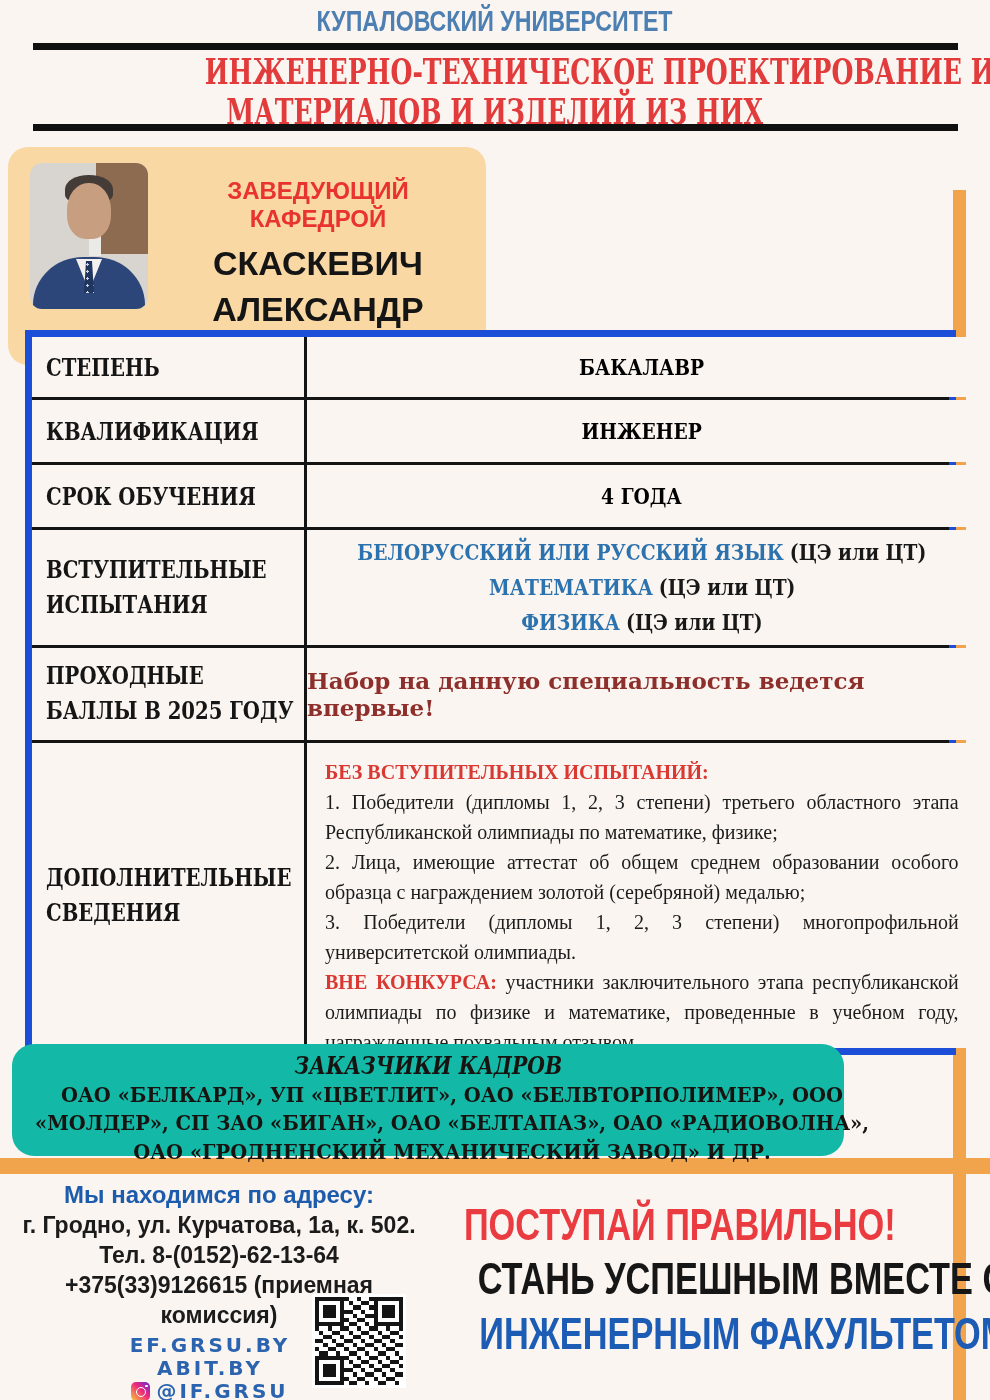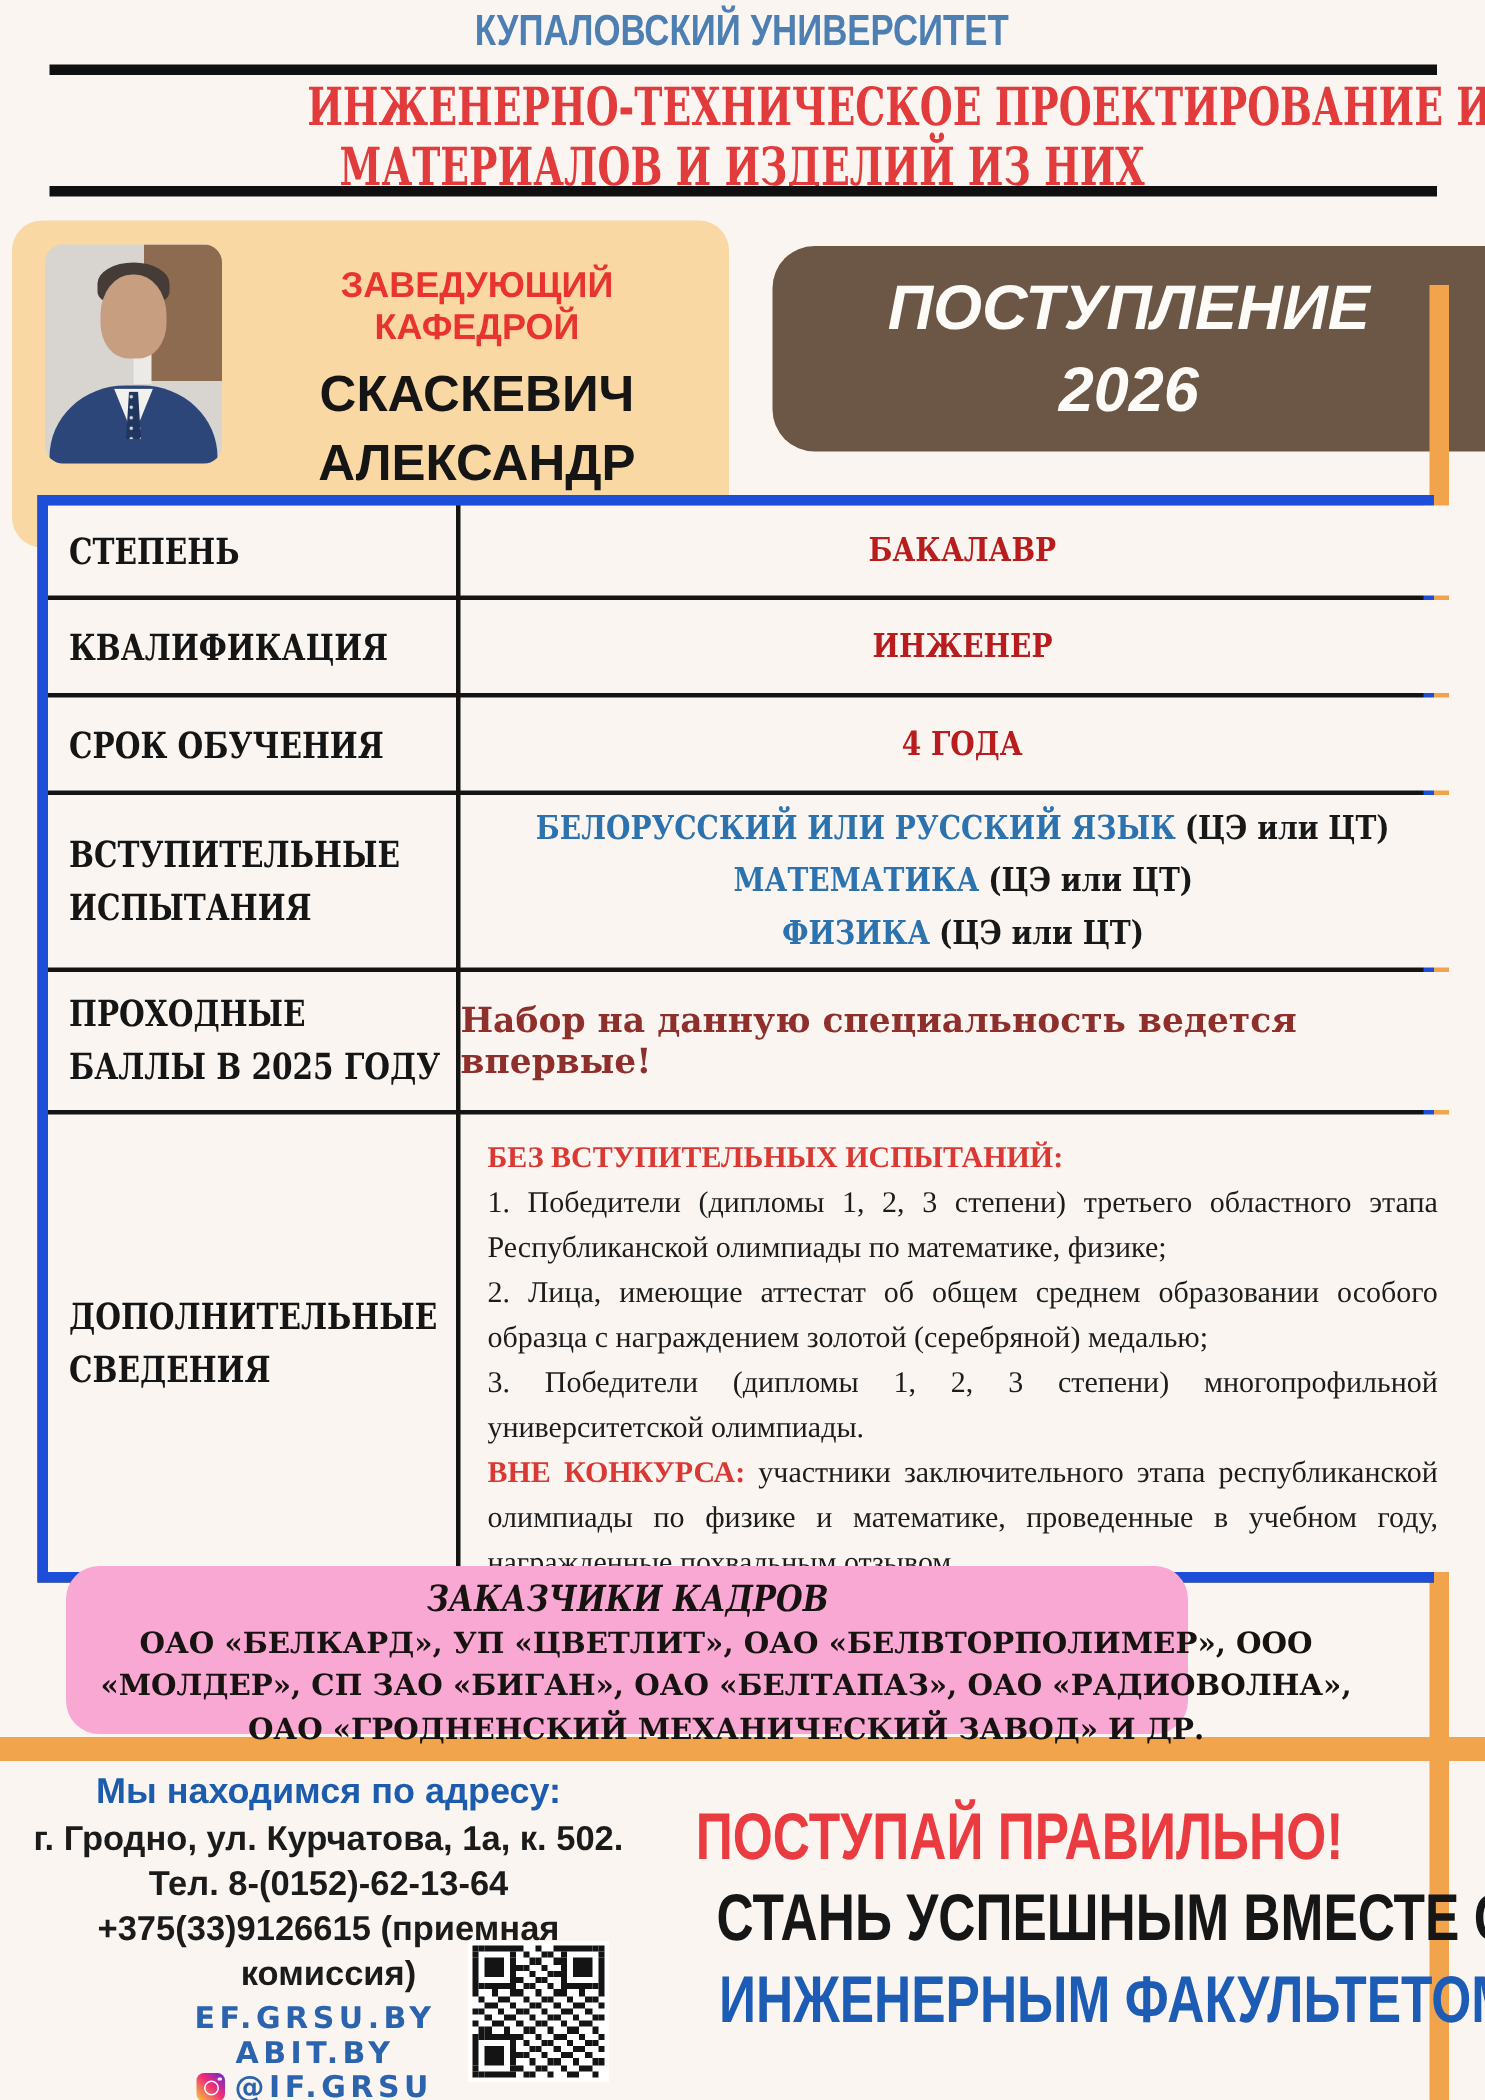--- a/index.html
+++ b/index.html
@@ -66,38 +66,38 @@
     position:absolute; left:25px; top:330px; width:917px;
     border:7px solid #1d4ed8; background:#141414;
     display:grid; grid-template-columns:272px 1fr;
     grid-template-rows:60px 62px 62px 115px 92px 305px; gap:3px;
   }
   .cell { background:#faf5f0; display:flex; align-items:center; }
   .cell.lab { padding-left:14px; font-family:"DejaVu Serif", serif; font-weight:bold;
     font-size:24px; color:#151515; }
   .lab .two { display:flex; flex-direction:column; line-height:1.45; }
   .cell.val { justify-content:center; font-family:"DejaVu Serif", serif; font-weight:bold;
-    font-size:22px; color:#b91c1c; }
+    font-size:22px; color:#000000; }
   .cell.exams { flex-direction:column; justify-content:center; font-family:"DejaVu Serif", serif;
     font-weight:bold; font-size:22px; line-height:1.6; }
   .exam-line { white-space:nowrap; }
   .exam-subj { color:#2c72ae; }
   .exam-fmt { color:#181818; margin-left:7px; }
   .cell.maroon { justify-content:center; font-family:"DejaVu Serif", serif; font-weight:bold;
     font-size:23px; color:#8e2f2b; }
   .cell.add { display:block; padding:14px 18px 10px 18px; font-family:Liberation Serif, serif;
     font-size:20px; color:#1c1c1c; line-height:1.5; }
   .add p { margin:0; text-align:justify; }
   .add .rhead { color:#da3832; font-weight:bold; text-align:left; }
   .add .rlab  { color:#da3832; font-weight:bold; }
   .add .spacer { height:27px; }
   
   .employers {
-    position:absolute; left:44px; top:1044px; width:748px; height:112px;
-    background:#f9a8d4; border-radius:22px; text-align:center;
+    position:absolute; left:12px; top:1044px; width:832px; height:112px;
+    background:#14b8a6; border-radius:22px; text-align:center;
     font-family:"DejaVu Serif", serif; color:#161310;
   }
   .employers .etitle { margin-top:7px; font-weight:bold; font-style:italic; font-size:24px; }
   .employers .elist { margin:2px auto 0; width:880px; font-weight:bold; font-size:19.5px; line-height:1.45; }
   
   .contact { position:absolute; left:0; top:1180px; width:438px; text-align:center;
     font-weight:bold; font-size:23px; color:#1b1b1b; line-height:30px; }
   .contact .chead { color:#1d5cad; font-size:24px; }
   .links { position:absolute; left:60px; top:1334px; width:300px; text-align:center;
     font-family:"DejaVu Sans", sans-serif; font-weight:bold; font-size:20px;
@@ -149,24 +149,20 @@
     </div>
     <div class="staff-text">
       <div class="role">ЗАВЕДУЮЩИЙ КАФЕДРОЙ</div>
       <div class="pname">
         <div>СКАСКЕВИЧ АЛЕКСАНДР</div>
         <div>АЛЕКСАНДРОВИЧ</div>
       </div>
     </div>
   </div>
 
-  <div class="admission">
-    <div>ПОСТУПЛЕНИЕ</div>
-    <div>2026</div>
-  </div>
 
   <div class="v-stripe"></div>
   <div class="h-stripe"></div>
 
   <div class="info-table">
 
     <div class="cell lab">
       <span class="cx cx82l">СТЕПЕНЬ</span>
     </div>
     <div class="cell val">

